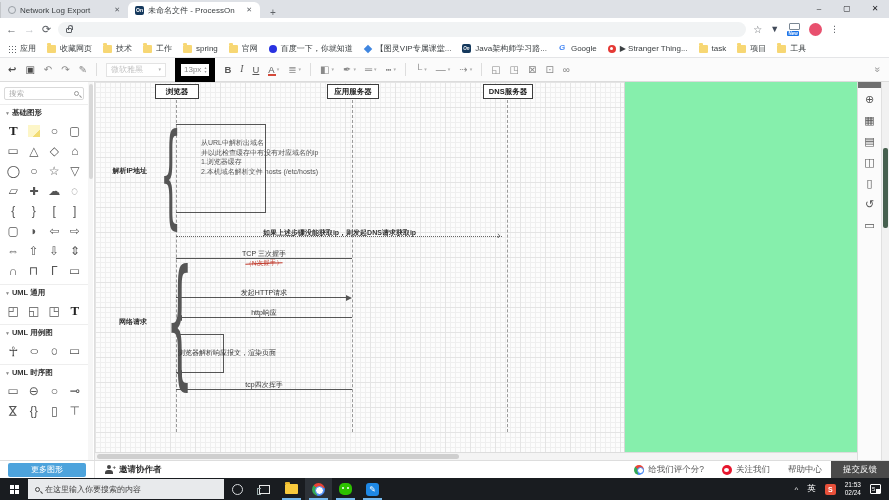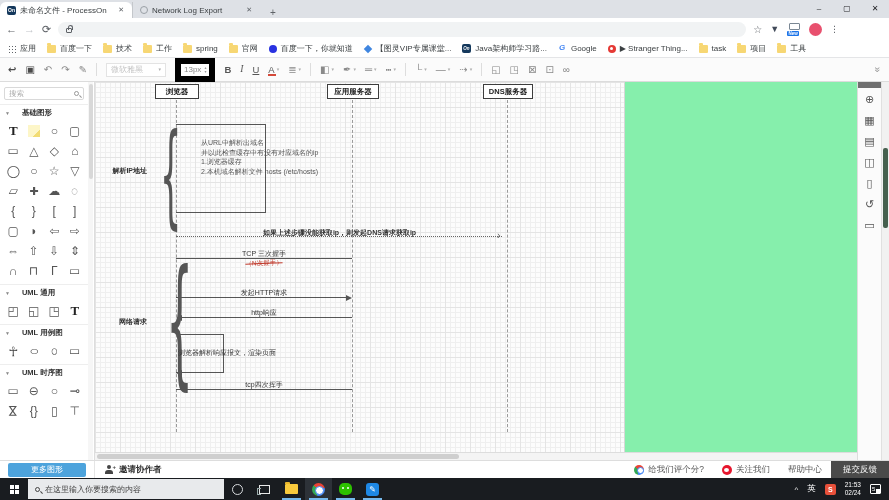--- a/index.html
+++ b/index.html
@@ -72,21 +72,21 @@
   
   .main{position:absolute;left:0;top:82px;width:889px;height:378px;display:flex}
 
   
   .sidebar{position:relative;width:95px;height:378px;background:#fff;border-right:1px solid #ddd;overflow:hidden}
   .sb-inner{width:88px}
   .searchbox{margin:5px 4px 4px 4px;height:13px;border:1px solid #d9d9d9;border-radius:2px;display:flex;align-items:center;padding:0 4px;gap:3px}
   .searchbox .ph{font-size:7.5px;color:#aaa;flex:1}
   .mag{width:5px;height:5px;border:1px solid #999;border-radius:50%;position:relative;flex:none}
   .mag::after{content:"";position:absolute;left:4px;top:4px;width:3px;height:1px;background:#999;transform:rotate(45deg)}
-  .sb-sec{border-top:1px solid #eee;padding:3px 5px 2px 5px;display:flex;align-items:center;gap:12px}
+  .sb-sec{border-top:1px solid #eee;padding:3px 5px 2px 5px;display:flex;align-items:center;gap:2px}
   .sb-sec .caret{font-size:5px;color:#888}
   .sb-sec .t{font-size:7.5px;font-weight:bold;color:#333}
   .shpgrid{display:grid;grid-template-columns:repeat(4,1fr);padding:1px 3px 3px 3px}
   .shp{height:20px;display:flex;align-items:center;justify-content:center;font-size:12px;color:#555;font-weight:400}
   .shp[data-icon="text-shape"]{font-family:"Liberation Serif",serif;font-weight:bold;font-size:13px;color:#222}
   .shp[data-icon="sticky-note-shape"]::before{content:"";width:12px;height:12px;background:linear-gradient(135deg,#fdf6c8 70%,#f2dc74 70%)}
   .shp[data-icon="cross-shape"]{font-size:11px}
   .shp[data-icon="ellipse-shape"]{transform:scaleX(1.35)}
   .shp[data-icon="tall-oval-shape"]{transform:scaleY(1.25)}
   .shp[data-icon="hourglass-shape"]{transform:rotate(90deg)}
@@ -175,28 +175,28 @@
   .tray-notif{width:11px;height:10px;border:1px solid #fff;border-radius:1px;position:relative}
   .tray-notif::before{content:"";position:absolute;right:0;bottom:0;width:4px;height:4px;background:#fff}
   .tray-notif em{position:absolute;left:1px;top:0.5px;font-style:normal;font-size:6px;color:#fff}
 </style>
 </head>
 <body>
 
 <div class="screen">
 
   <div class="tabstrip">
+    <div class="tab inactive">
+      <span class="fav-globe"></span>
+      <span class="title">Network Log Export</span>
+      <span class="x">✕</span>
+    </div>
     <div class="tab active">
       <span class="fav-on">On</span>
       <span class="title">未命名文件 - ProcessOn</span>
-      <span class="x">✕</span>
-    </div>
-    <div class="tab inactive">
-      <span class="fav-globe"></span>
-      <span class="title">Network Log Export</span>
       <span class="x">✕</span>
     </div>
     <span class="newtab-btn">+</span>
     <div class="wincontrols">
       <span>–</span>
       <span>▢</span>
       <span>✕</span>
     </div>
   </div>
 
@@ -221,21 +221,21 @@
 
   <div class="bkbar">
 
       <span class="bm">
         <i class="bmi" data-icon="apps-grid"></i>
         <em>应用</em>
       </span>
 
       <span class="bm">
         <i class="bmi" data-icon="folder"></i>
-        <em>百度一下</em>
+        <em>收藏网页</em>
       </span>
 
       <span class="bm">
         <i class="bmi" data-icon="folder"></i>
         <em>技术</em>
       </span>
 
       <span class="bm">
         <i class="bmi" data-icon="folder"></i>
         <em>工作</em>

